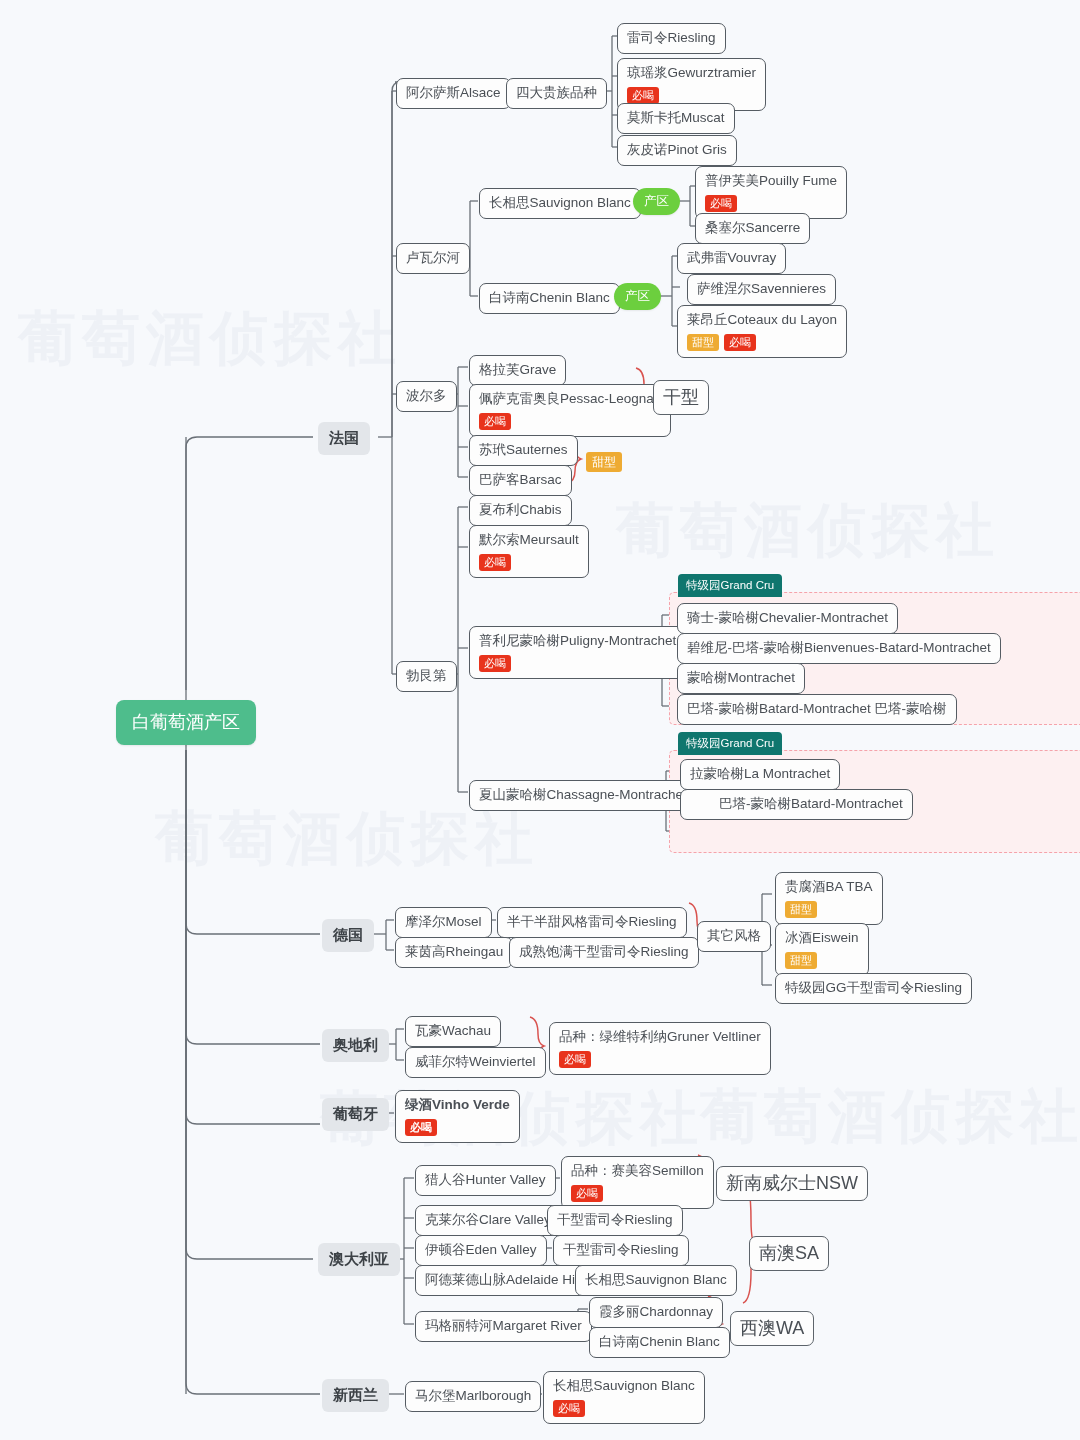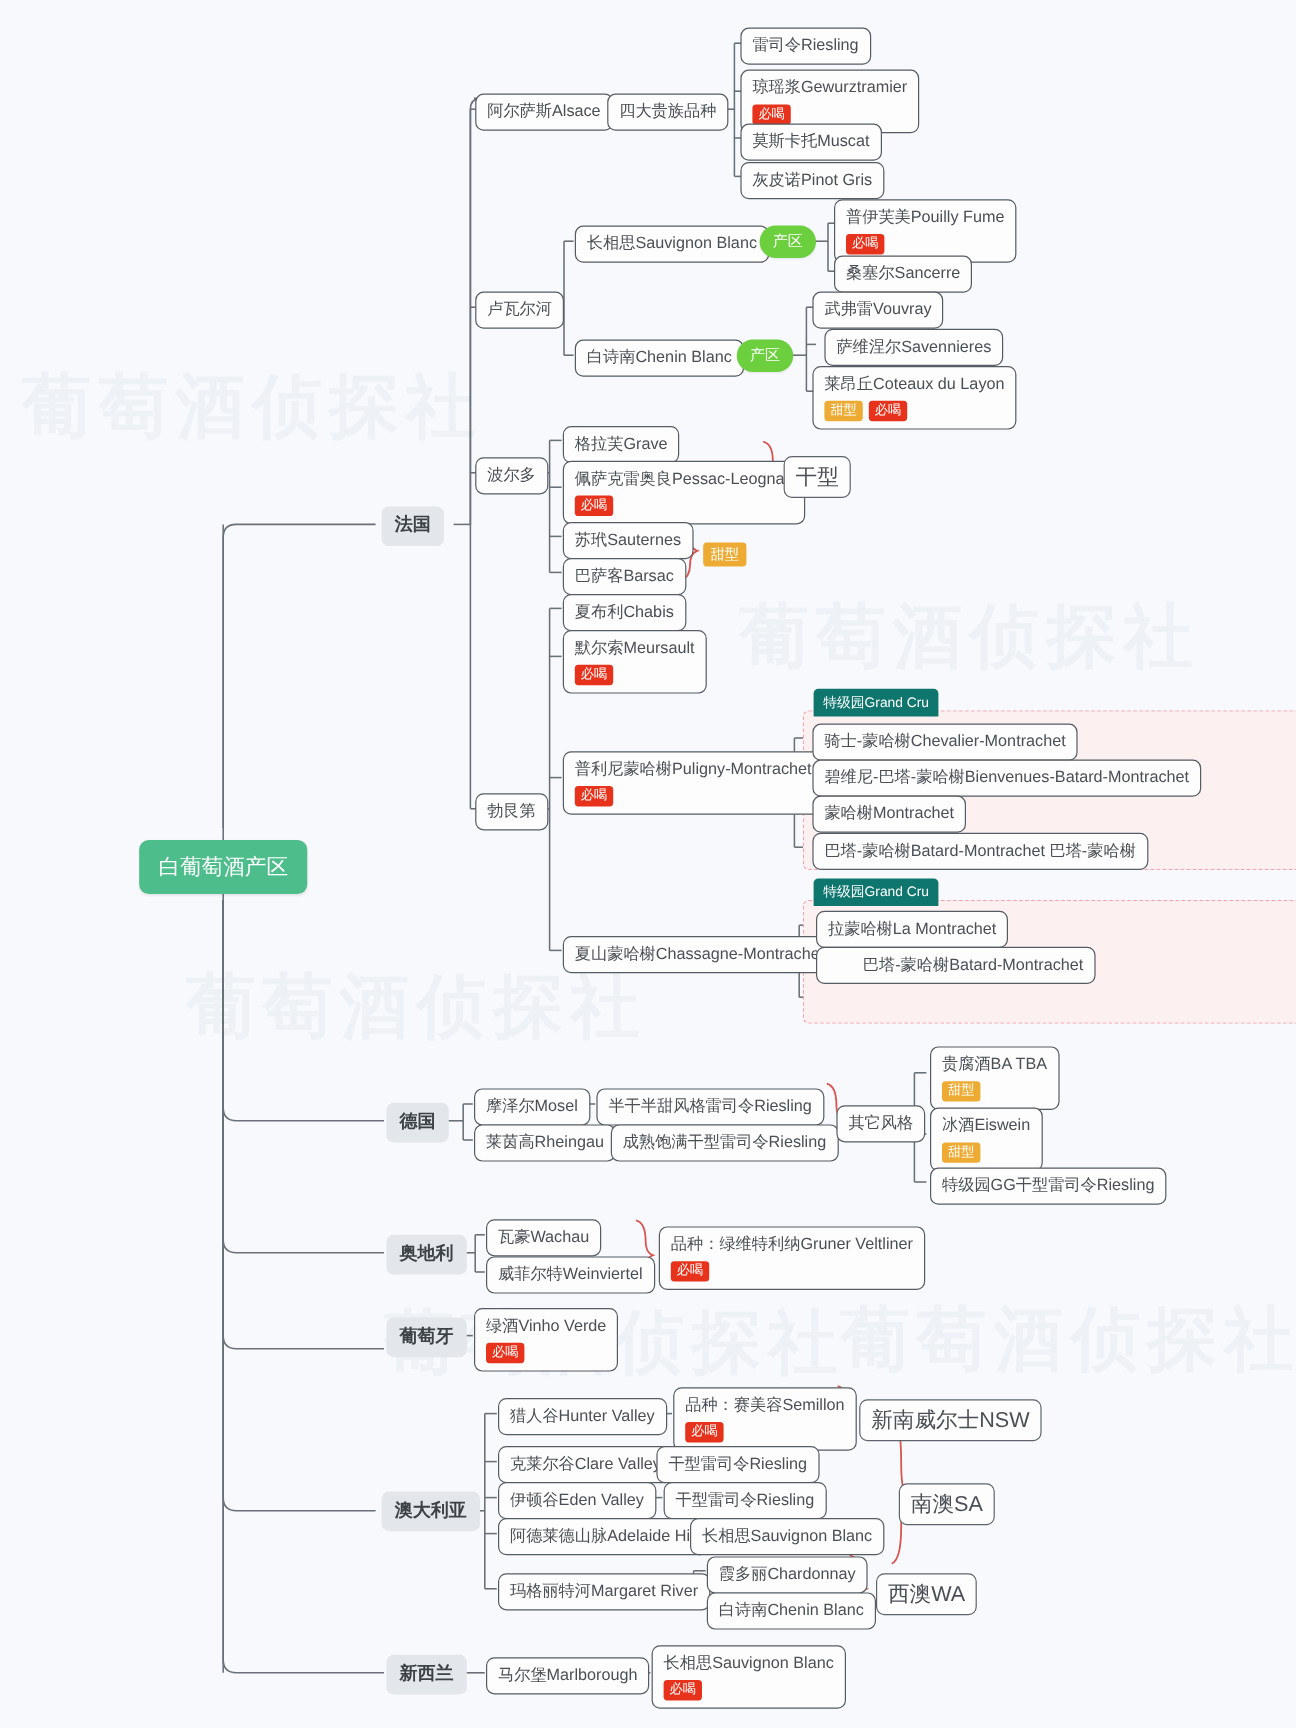--- a/index.html
+++ b/index.html
@@ -394,21 +394,21 @@
   <div class="node" style="left:405px; top:1047px;">
     <span class="ttl">威菲尔特Weinviertel</span>
     </div>
   <div class="node" style="left:549px; top:1022px;">
     <span class="ttl">品种：绿维特利纳Gruner Veltliner</span>
     <div class="tags">
       <span class="tag must">必喝</span>
       </div>
     </div>
 
-  <div class="node" style="left:395px; top:1090px;">
+  <div class="node" style="left:395px; top:1090px;font-weight:bold;">
     <span class="ttl">绿酒Vinho Verde</span>
     <div class="tags">
       <span class="tag must">必喝</span>
       </div>
     </div>
 
   <div class="node" style="left:415px; top:1165px;">
     <span class="ttl">猎人谷Hunter Valley</span>
     </div>
   <div class="node" style="left:561px; top:1156px;">

